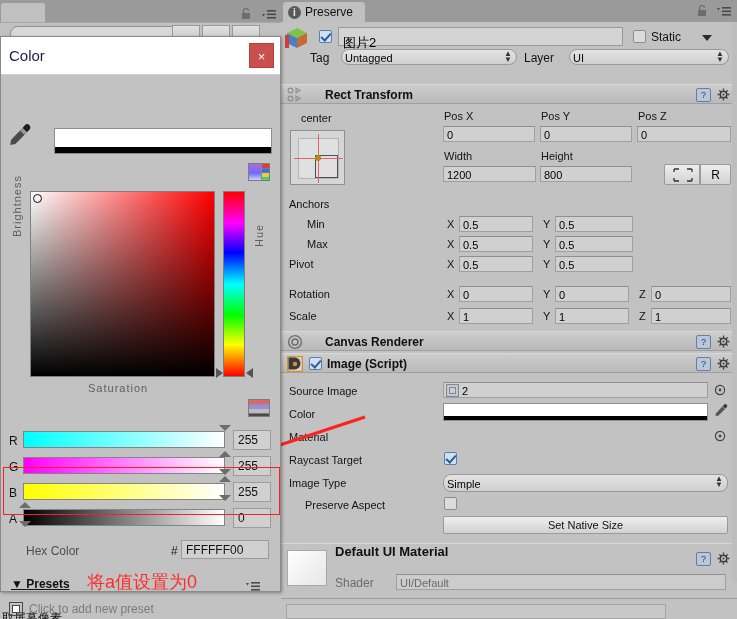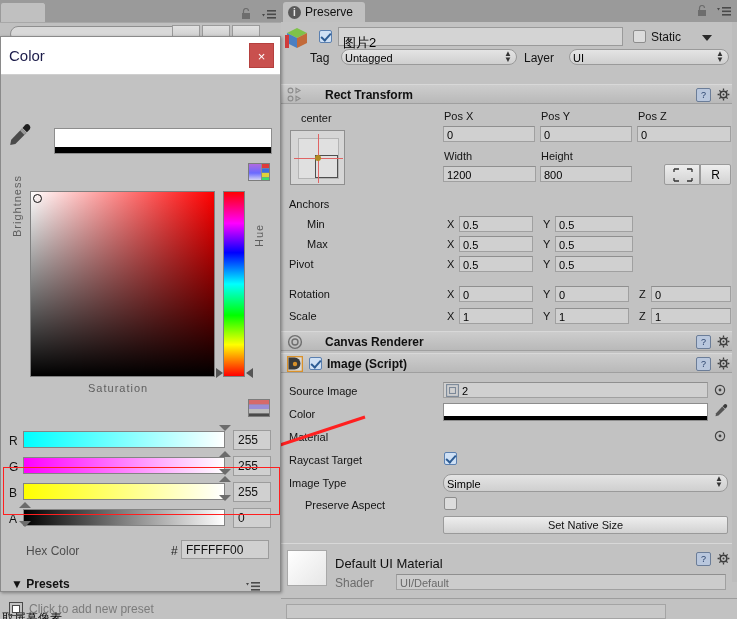--- a/index.html
+++ b/index.html
@@ -224,21 +224,21 @@
 
   #hex-label { position: absolute; left: 25px; top: 507px; font-size: 12px; color: #4e4e4e; }
   #hex-hash  { position: absolute; left: 170px; top: 507px; font-size: 12px; color: #222; }
   #hex-value {
     position: absolute; left: 180px; top: 503px; width: 88px; height: 19px;
     background: #d0d0d0; border: 1px solid #9c9c9c;
     font-size: 12px; color: #111; padding: 2px 4px; line-height: 14px;
   }
   #presets-foldout {
     position: absolute; left: 10px; top: 540px;
-    font-size: 12px; color: #111; font-weight: bold;
+    font-size: 12px; color: #111; font-weight: bold; text-decoration: underline;
   }
   #presets-burger { position: absolute; left: 245px; top: 545px; width: 14px; height: 9px; }
   #preset-add-icon {
     position: absolute; left: 8px; top: 565px; width: 14px; height: 14px;
     border: 1px solid #4a4a4a;
   }
   #preset-add-text { position: absolute; left: 28px; top: 565px; font-size: 12px; color: #7b7b7b; }
   #annotation-text {
     position: absolute; left: 86px; top: 533px;
     font-size: 18px; color: #ff2d2d;
@@ -568,21 +568,21 @@
       <span class="arrows">▲<br>▼</span>
     </div>
 
     <span class="lbl" style="position:absolute;left:24px;top:499px">Preserve Aspect</span>
     <span class="u-check" style="position:absolute;left:163px;top:497px"></span>
 
     <div class="u-btn" style="position:absolute;left:162px;top:516px;width:285px">Set Native Size</div>
 
     <div class="comp-header" style="position:absolute;left:0;top:543px;width:456px;height:48px;background:#c2c2c2;border-bottom:none">
       <div id="material-preview" style="left:6px;top:6px;position:absolute"></div>
-      <span class="comp-title" style="left:54px;top:12px;font-size:13px;font-weight:normal">Default UI Material</span>
+      <span class="comp-title" style="left:54px;top:0;font-size:13px;font-weight:bold">Default UI Material</span>
       <span class="comp-help" style="top:8px">?</span>
       <svg class="comp-gear" style="top:8px" viewBox="0 0 14 14">
         <circle cx="6.5" cy="6.5" r="3.3" fill="none" stroke="#3c3c3c" stroke-width="1.6"></circle>
         <circle cx="6.5" cy="6.5" r="1" fill="#3c3c3c"></circle>
         <path d="M6.5 0.6 v1.8 M6.5 10.6 v1.8 M0.6 6.5 h1.8 M10.6 6.5 h1.8
                  M2.4 2.4 l1.3 1.3 M9.3 9.3 l1.3 1.3 M10.6 2.4 l-1.3 1.3 M3.7 9.3 l-1.3 1.3" stroke="#3c3c3c" stroke-width="1.3"></path>
       </svg>
       <span class="lbl dim" style="position:absolute;left:54px;top:32px;font-size:12px">Shader</span>
       <div class="u-field readonly" style="position:absolute;left:115px;top:30px;width:330px;color:#6a6a6a">UI/Default</div>
     </div>
@@ -696,16 +696,17 @@
       <path d="M0 1 l3 0 l-1.5 2.5 z" fill="#4a4a4a"></path>
       <rect x="5" y="0" width="9" height="1.6" fill="#4a4a4a"></rect>
       <rect x="5" y="3.5" width="9" height="1.6" fill="#4a4a4a"></rect>
       <rect x="5" y="7" width="9" height="1.6" fill="#4a4a4a"></rect>
     </svg>
     <div id="preset-add-icon">
       <div style="position:absolute;left:2px;top:2px;width:8px;height:8px;background:#fff;border:1px solid #4a4a4a"></div>
     </div>
     <span id="preset-add-text">Click to add new preset</span>
 
+    <div id="annotation-text">将a值设置为0</div>
     <div id="redbox"></div>
   </div>
 
 </div>
 
 </body></html>

